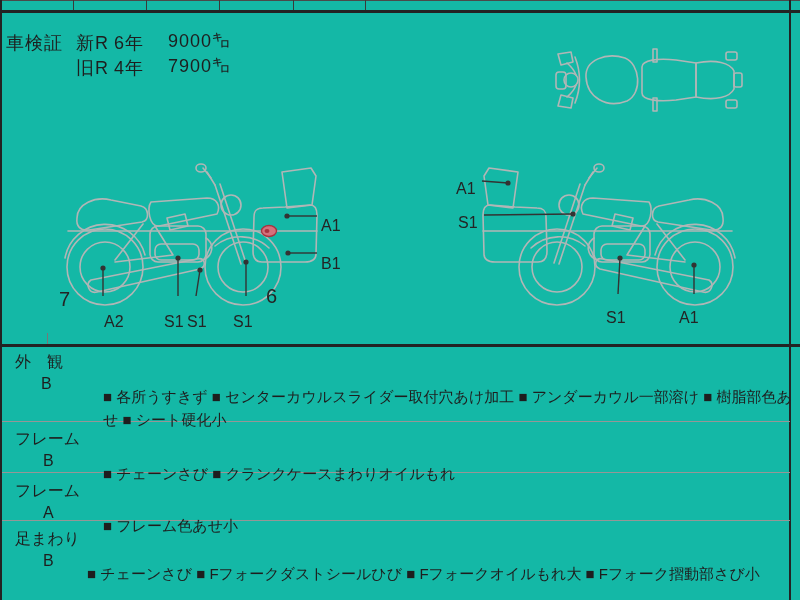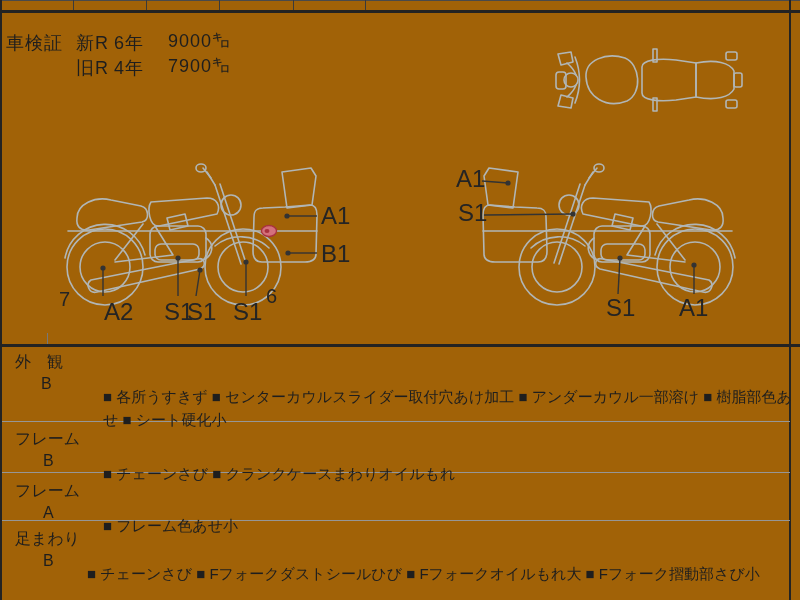--- a/index.html
+++ b/index.html
@@ -1,26 +1,26 @@
 <!DOCTYPE html>
 <html><head>
 <meta charset="utf-8">
 <style>
   html,body{margin:0;padding:0;background:#e8e8e8;}
   .sheet{
-    position:relative;width:800px;height:600px;background:#a16207;
+    position:relative;width:800px;height:600px;background:#14b8a6;
     font-family:"Liberation Sans","DejaVu Sans",sans-serif;color:#1e1e1e;
     overflow:hidden;
   }
   .hline{position:absolute;background:#232323;}
   .vline{position:absolute;background:#232323;}
   .sep{position:absolute;left:2px;width:788px;height:1px;background:#969696;}
   .tick{position:absolute;width:1px;background:#3a3a3a;}
   .cert{position:absolute;font-size:18px;letter-spacing:1px;white-space:nowrap;}
-  .dlabel{position:absolute;font-size:24px;color:#242424;white-space:nowrap;}
+  .dlabel{position:absolute;font-size:16px;color:#242424;white-space:nowrap;margin-top:15px;}
   .numlabel{position:absolute;font-size:20px;color:#242424;}
   .cond-label{position:absolute;font-size:16px;white-space:nowrap;}
   .cond-grade{position:absolute;font-size:16px;}
   .cond-notes{position:absolute;font-size:15px;white-space:nowrap;margin-top:36px;}
   svg{position:absolute;overflow:visible;}
   .bike-stroke{stroke:#b1b6b6;stroke-width:1.6;fill:none;stroke-linecap:round;stroke-linejoin:round;}
   .leader{stroke:#333333;stroke-width:1.4;fill:none;}
   .leader-dot{fill:#333333;stroke:none;}
 </style>
 </head>

